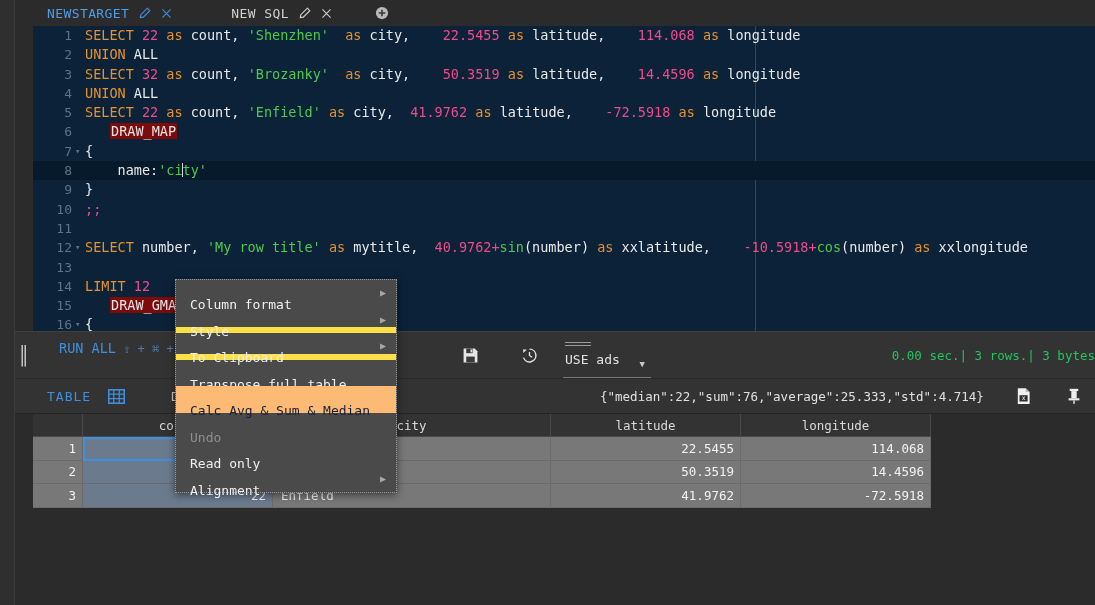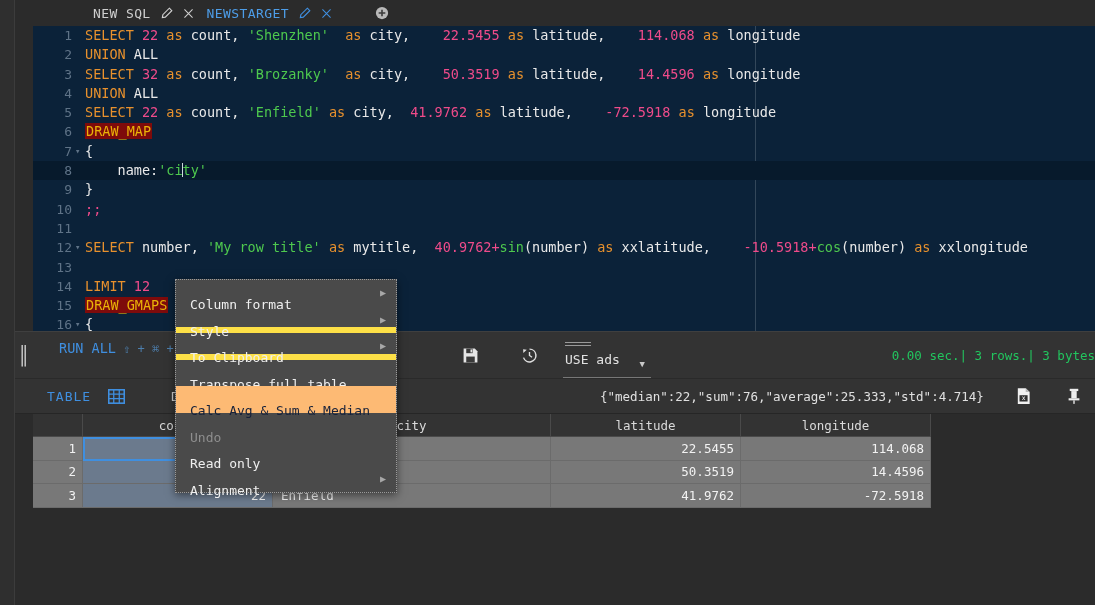--- a/index.html
+++ b/index.html
@@ -45,21 +45,21 @@
     color:#5f7387; font-size:13px; padding-right:1px;
   }
   .fold { position:absolute; left:42px; top:0; width:8px; color:#5f7387; font-size:9px; }
   .code { position:absolute; left:52px; top:0; }
   .k  { color:#e8912d; }       
   .n  { color:#ef4b8a; }       
   .s  { color:#4ec94e; }       
   .w  { color:#e9e9e9; }       
   .fn { color:#4ec94e; }       
   .p  { color:#e9e9e9; }
-  .draw { background:#7e0b0b; color:#eab308; padding:0 1px; }
+  .draw { background:#7e0b0b; color:#e5e5e5; padding:0 1px;margin-left:25px; }
   .caret { display:inline-block; width:1px; height:14px; background:#cfd8dd;
            vertical-align:-2px; margin:0 -0.5px; }
 
   
   #runbar {
     position:absolute; left:15px; top:331px; width:1080px; height:48px;
     background:#333333; border-top:1px solid #3f3f3f; border-bottom:1px solid #2a2a2a;
   }
   #pause-ico { position:absolute; left:3px; top:13px; color:#c9c9c9; font-size:18px; letter-spacing:2px; }
   #runall {
@@ -131,44 +131,44 @@
   .mi .ar { position:absolute; right:10px; top:0; color:#a8a8a8; font-size:10px; }
 </style>
 </head>
 <body>
 
 <div id="left-rail"></div>
 
 <div id="tabbar">
   <div class="tab-sp"></div>
 
+  <div class="tab active">
+    <span class="tab-label">NEWSTARGET</span>
+    <span class="tab-ico">
+      <svg width="13" height="13" viewBox="0 0 16 16">
+          <path d="M11.5 1.5l3 3-8 8-3.6.6.6-3.6z" fill="none" stroke="#3f8fe0" stroke-width="1.4"></path>
+        </svg>
+    </span>
+    <span class="tab-ico">
+      <svg width="13" height="13" viewBox="0 0 16 16">
+          <path d="M3 3l10 10M13 3L3 13" stroke="#3f8fe0" stroke-width="1.3"></path>
+        </svg>
+    </span>
+  </div>
+
   <div class="tab inactive" style="margin-left:46px">
     <span class="tab-label">NEW SQL</span>
     <span class="tab-ico">
       <svg width="13" height="13" viewBox="0 0 16 16">
           <path d="M11.5 1.5l3 3-8 8-3.6.6.6-3.6z" fill="none" stroke="#cfcfcf" stroke-width="1.4"></path>
         </svg>
     </span>
     <span class="tab-ico">
       <svg width="13" height="13" viewBox="0 0 16 16">
           <path d="M3 3l10 10M13 3L3 13" stroke="#cfcfcf" stroke-width="1.3"></path>
-        </svg>
-    </span>
-  </div>
-
-  <div class="tab active">
-    <span class="tab-label">NEWSTARGET</span>
-    <span class="tab-ico">
-      <svg width="13" height="13" viewBox="0 0 16 16">
-          <path d="M11.5 1.5l3 3-8 8-3.6.6.6-3.6z" fill="none" stroke="#3f8fe0" stroke-width="1.4"></path>
-        </svg>
-    </span>
-    <span class="tab-ico">
-      <svg width="13" height="13" viewBox="0 0 16 16">
-          <path d="M3 3l10 10M13 3L3 13" stroke="#3f8fe0" stroke-width="1.3"></path>
         </svg>
     </span>
   </div>
 
   <span id="tab-add">
     <svg width="14" height="14" viewBox="0 0 16 16">
       <circle cx="8" cy="8" r="7" fill="#b9b9b9"></circle>
       <path d="M8 4.2v7.6M4.2 8h7.6" stroke="#3a3a3a" stroke-width="1.8"></path>
     </svg>
   </span>

